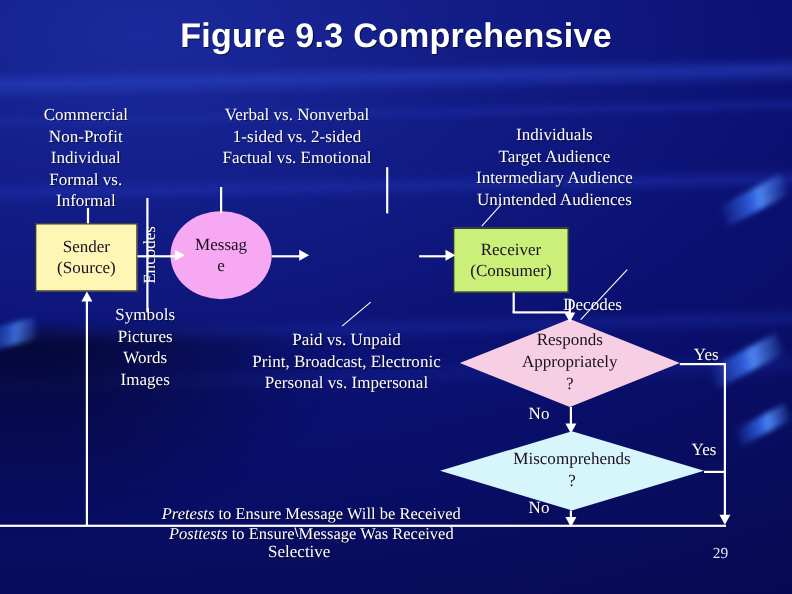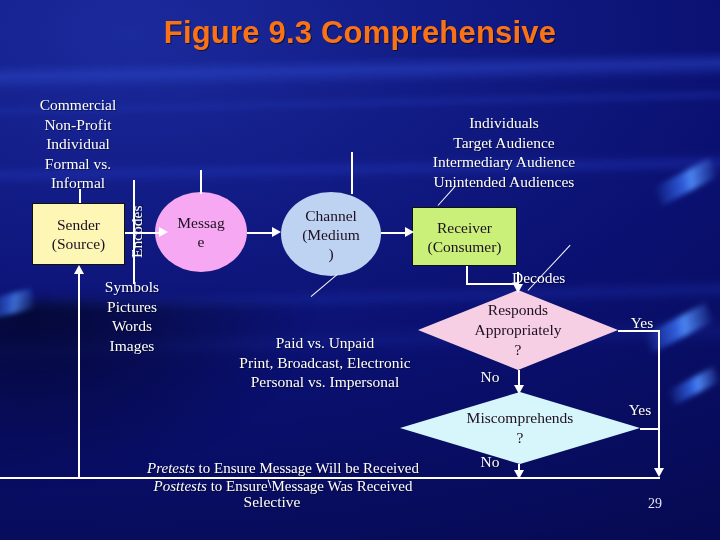--- a/index.html
+++ b/index.html
@@ -82,21 +82,21 @@
   .title {
     position: absolute;
     left: 0; top: 14px;
     width: 720px;
     text-align: center;
     font-family: "Liberation Sans", "DejaVu Sans", sans-serif;
     font-weight: bold;
     font-size: 31px;
     line-height: 38px;
     letter-spacing: .2px;
-    color: #f97316;
+    color: #ffffff;
     text-shadow: 1px 1px 0 rgba(0,0,0,.55);
   }
 
   
   .tx {
     position: absolute;
     text-align: center;
     font-size: 15.5px;
     line-height: 19.5px;
     color: #ffffff;
@@ -217,56 +217,54 @@
   <div class="title">
     <div>Figure 9.3  Comprehensive</div>
   </div>
 
   <div class="tx" style="left:26px; top:95px; width:104px;">Commercial
 Non-Profit
 Individual
 Formal vs.
 Informal</div>
 
+  <div class="tx" style="left:126px; top:95px; width:288px;">Verbal vs. Nonverbal
+1-sided vs. 2-sided
+Factual vs. Emotional</div>
 
 
   <div class="tx" style="left:392px; top:113px; width:224px;">Individuals
 Target Audience
 Intermediary Audience
 Unintended Audiences</div>
 
 
   <div class="tx" style="left:86px; top:277px; width:92px;">Symbols
 Pictures
 Words
 Images</div>
 
-  <div class="tx" style="left:200px; top:300px; width:250px;margin-top:33px;">Paid vs. Unpaid
+  <div class="tx" style="left:190px; top:300px; width:250px;">Paid vs. Unpaid
 Print, Broadcast, Electronic
 Personal vs. Impersonal</div>
 
   <div class="vertical-text" style="left:128px; top:258px;">Encodes</div>
 
   <div class="tx" style="left:512px; top:268px; width:90px; text-align:left;">Decodes</div>
 
   <div class="node box" style="left:32px; top:203px; width:93px; height:62px; background:#fdf6b5;">
     <span style="white-space:pre-line;">Sender
 (Source)</span>
   </div>
 
   <div class="node ellipse" style="left:155px; top:192px; width:92px; height:80px; background:#f6a8f2;">
     <span style="white-space:pre-line;">Messag
 e</span>
   </div>
 
-  <div class="node ellipse" style="left:281px; top:192px; width:100px; height:84px; background:#bed2f2;">
-    <span style="white-space:pre-line;">Channel
-(Medium
-)</span>
-  </div>
 
   <div class="node box" style="left:412px; top:207px; width:105px; height:59px; background:#caf07a;">
     <span style="white-space:pre-line;">Receiver
 (Consumer)</span>
   </div>
 
   <div class="diamond-wrap" style="left:418px; top:290px; width:200px; height:80px;">
     <svg class="diamond-shape" viewBox="0 0 200 80" preserveAspectRatio="none">
       <polygon points="100,0 200,40 100,80 0,40" fill="#f7cfe4"></polygon>
     </svg>

